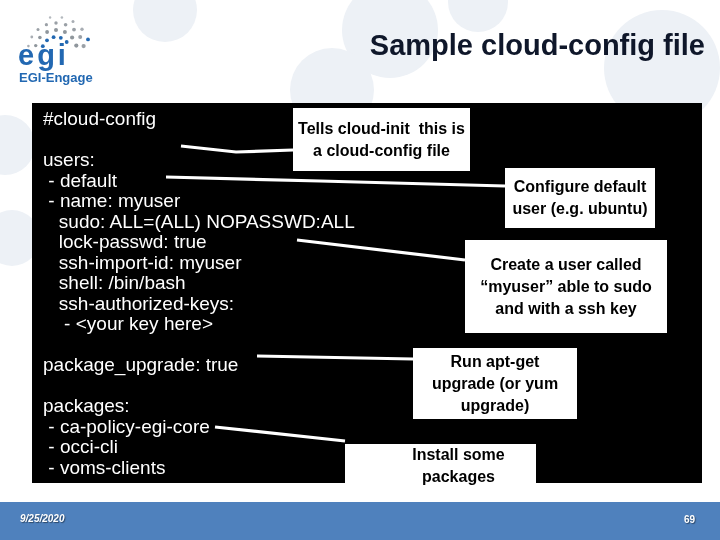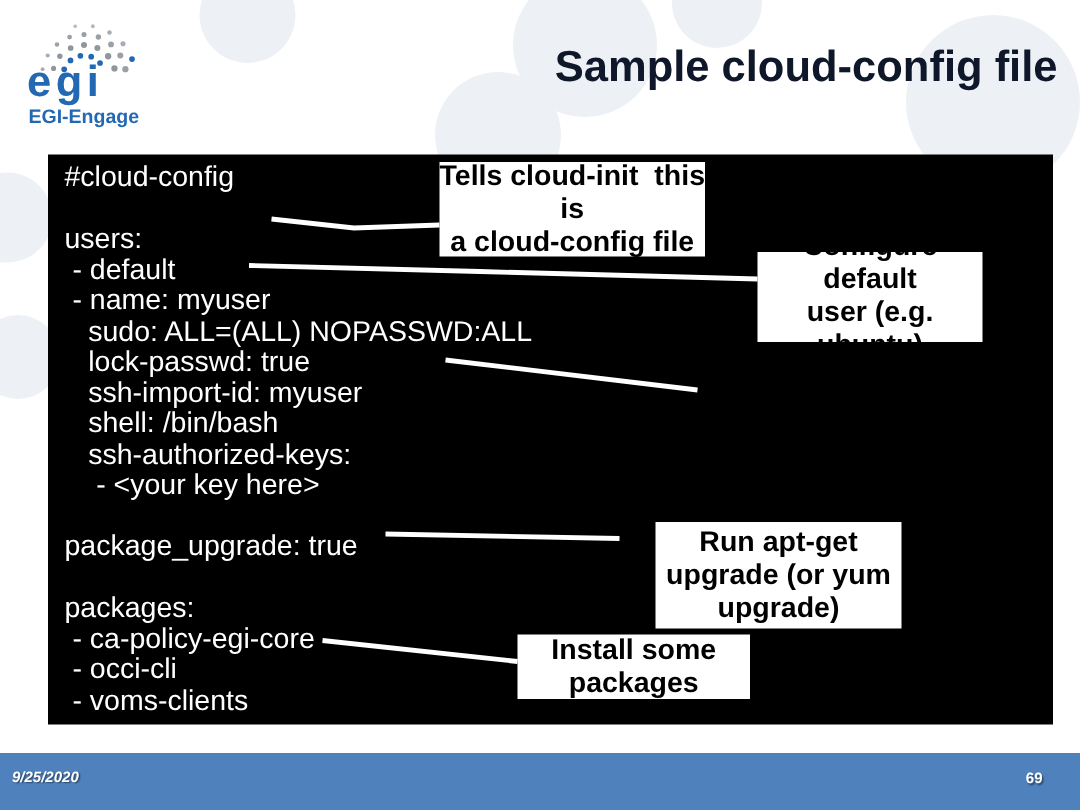--- a/index.html
+++ b/index.html
@@ -35,33 +35,33 @@
     font-size:19px; line-height:20.5px; white-space:pre;
   }
 
   
   .connectors { position:absolute; left:0; top:0; z-index:2; pointer-events:none; }
 
   
   .callout {
     position:absolute; background:#ffffff; color:#000000; z-index:3;
     display:flex; align-items:center; justify-content:center; text-align:center;
-    font-weight:bold; font-size:19px; line-height:22px;
+    font-weight:bold; font-size:16px; line-height:22px;
   }
   .callout span { white-space:pre-wrap; }
   #callout-cloud-init      { left:293px; top:108px; width:177px; height:63px; }
   #callout-default-user    { left:505px; top:168px; width:150px; height:60px;align-items:center; }
   #callout-create-user     { left:465px; top:240px; width:202px; height:93px; }
-  #callout-upgrade         { left:413px; top:348px; width:164px; height:71px;margin-left:24px; }
-  #callout-packages        { left:345px; top:423px; width:155px; height:43px; }
+  #callout-upgrade         { left:413px; top:348px; width:164px; height:71px; }
+  #callout-packages        { left:345px; top:444px; width:155px; height:43px;padding-left:36px; }
 
   
   .footer-bar { position:absolute; left:0; top:502px; width:720px; height:38px; background:#4f81bd; z-index:1; }
   .footer-date {
-    position:absolute; left:8px; top:11px; color:#ffffff; font-size:10px;
+    position:absolute; left:20px; top:11px; color:#ffffff; font-size:10px;
     font-weight:bold; font-style:italic; text-shadow:1px 1px 1px rgba(0,0,0,0.45);
   }
   .footer-page {
     position:absolute; right:25px; top:12px; color:#ffffff; font-size:10px;
     font-weight:bold; text-shadow:1px 1px 1px rgba(0,0,0,0.45);
   }
 </style>
 </head>
 <body>
 
@@ -144,20 +144,25 @@
   </svg>
 
   <div class="callout" id="callout-cloud-init">
     <span>Tells cloud-init  this is
 a cloud-config file</span>
   </div>
   <div class="callout" id="callout-default-user">
     <span>Configure default
 user (e.g. ubuntu)</span>
   </div>
+  <div class="callout" id="callout-create-user">
+    <span>Create a user called
+“myuser” able to sudo
+and with a ssh key</span>
+  </div>
   <div class="callout" id="callout-upgrade">
     <span>Run apt-get
 upgrade (or yum
 upgrade)</span>
   </div>
   <div class="callout" id="callout-packages">
     <span>Install some
 packages</span>
   </div>
 

